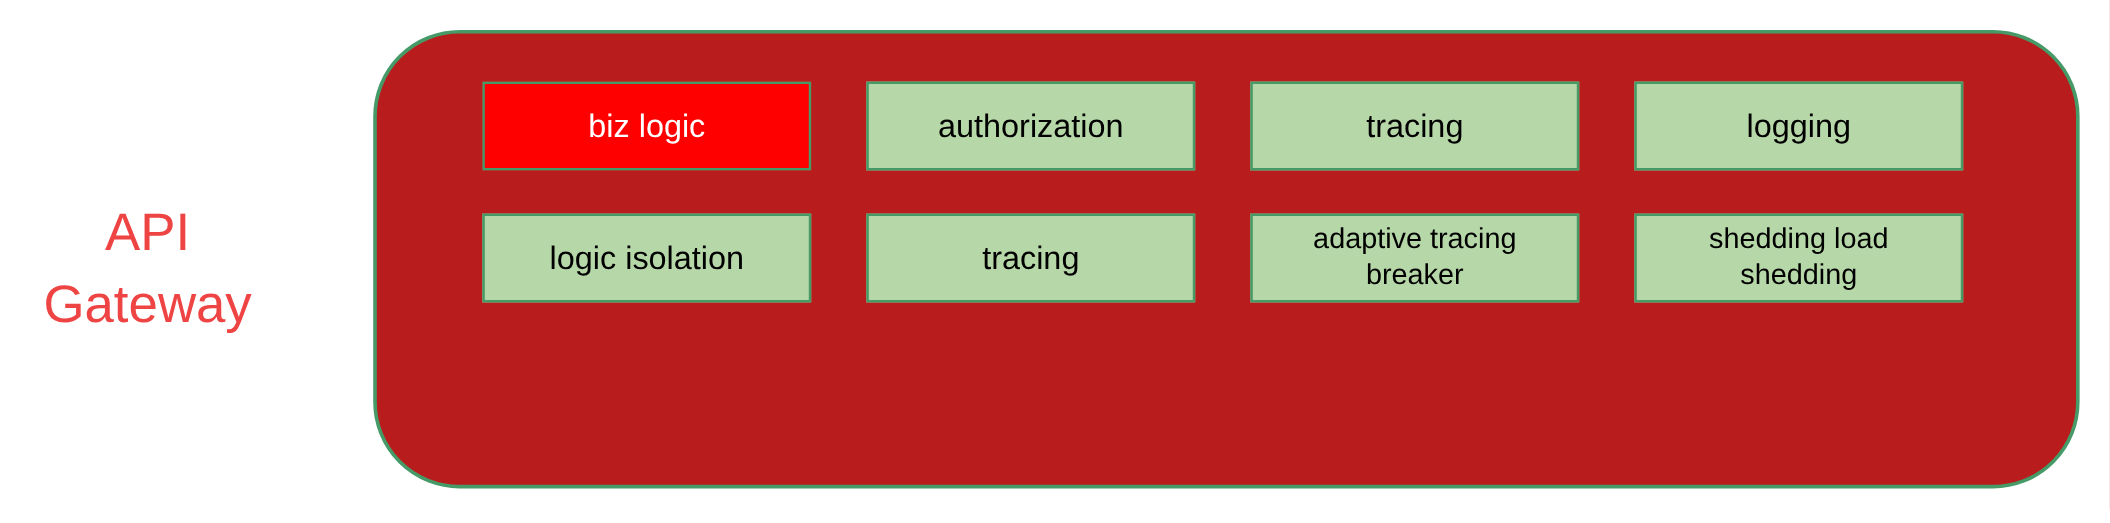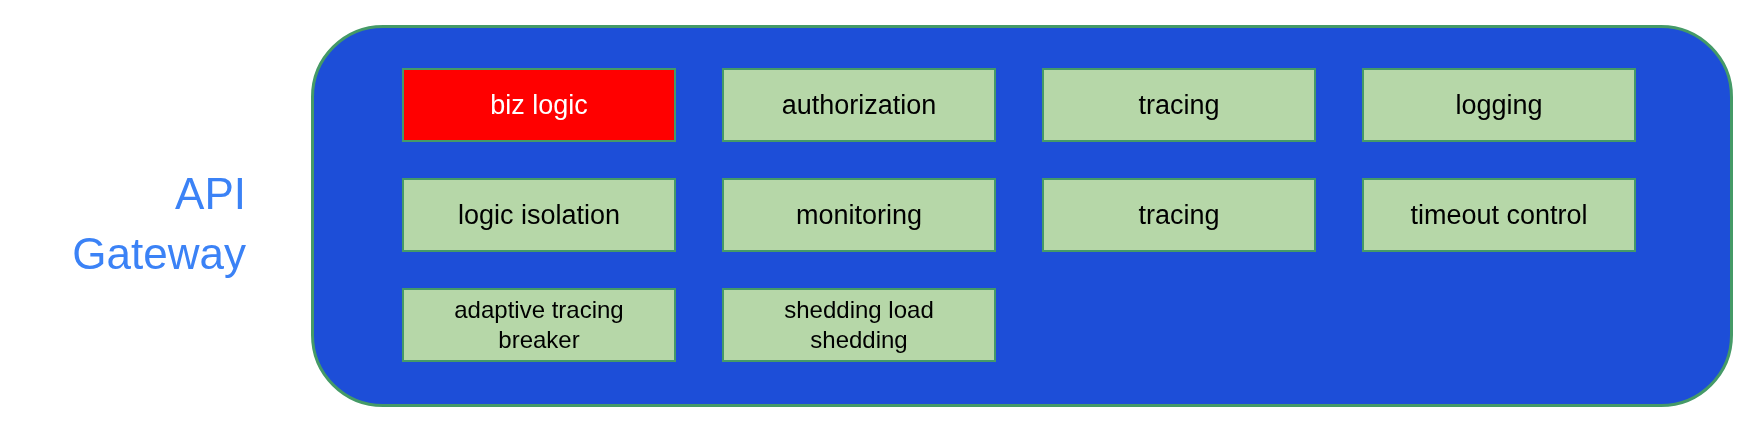--- a/index.html
+++ b/index.html
@@ -10,36 +10,36 @@
   }
   .stage {
     position: relative;
     width: 1758px;
     height: 436px;
     background: #ffffff;
     overflow: hidden;
   }
   .gateway-title {
     position: absolute;
-    left: 32px;
+    left: 16px;
     top: 164px;
     width: 214px;
-    text-align: right;
+    text-align: center;
     font-size: 44px;
     line-height: 60px;
-    color: #3b82f6;
+    color: #ef4444;
   }
   .gateway-container {
     position: absolute;
     left: 311px;
     top: 25px;
     width: 1422px;
     height: 382px;
     box-sizing: border-box;
-    background: #1d4ed8;
+    background: #b91c1c;
     border: 3px solid #459A67;
     border-radius: 72px;
   }
   .gateway-grid {
     position: absolute;
     left: 88px;
     top: 40px;
     display: grid;
     grid-template-columns: repeat(4, 274px);
     grid-auto-rows: 74px;
@@ -93,29 +93,23 @@
       <div class="cell">
         <span class="label">tracing</span>
       </div>
       <div class="cell">
         <span class="label">logging</span>
       </div>
 
       <div class="cell">
         <span class="label">logic isolation</span>
       </div>
-      <div class="cell">
-        <span class="label">monitoring</span>
-      </div>
 
       <div class="cell">
         <span class="label">tracing</span>
-      </div>
-      <div class="cell">
-        <span class="label">timeout control</span>
       </div>
       <div class="cell small">
         <span class="label">adaptive tracing breaker</span>
       </div>
       <div class="cell small">
         <span class="label">shedding load shedding</span>
       </div>
 
     </div>
   </div>

